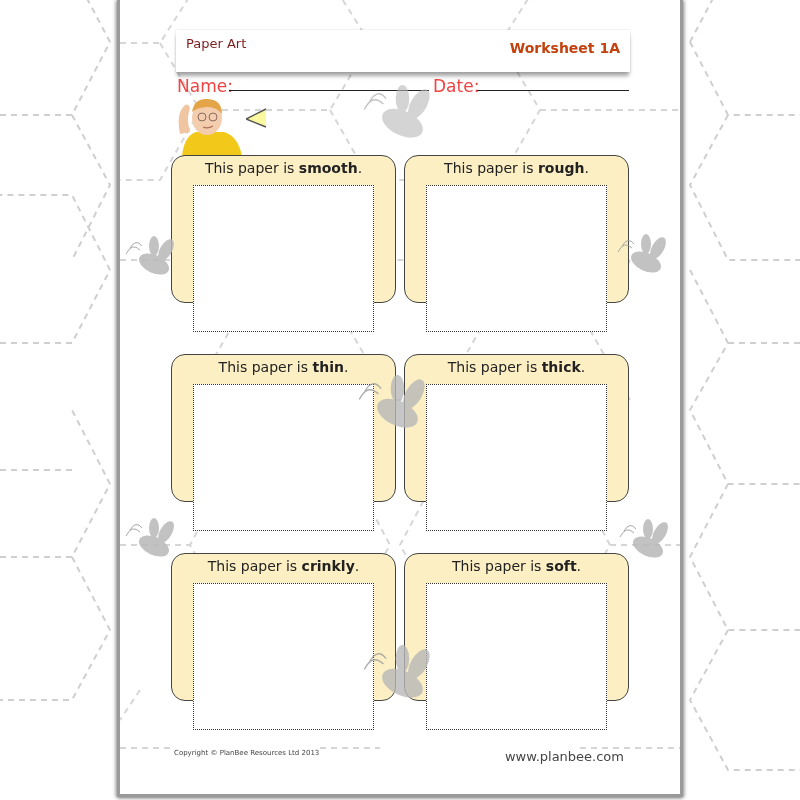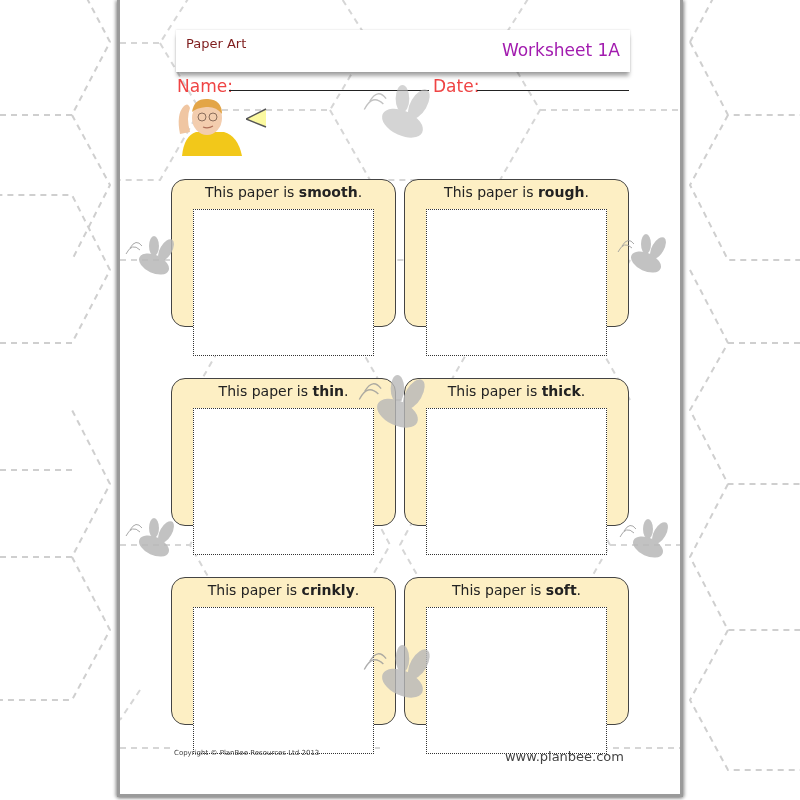--- a/index.html
+++ b/index.html
@@ -16,39 +16,39 @@
     box-sizing:border-box;
     box-shadow: 2px 0 3px rgba(0,0,0,0.25), -2px 0 3px rgba(0,0,0,0.25), 0 2px 3px rgba(0,0,0,0.25);
   }
   .page-hex { position:absolute; left:0; top:0; width:560px; height:794px; }
   .title-bar {
     position:absolute; left:56px; top:30px; width:454px; height:42px;
     background:#ffffff;
     box-shadow: 0 5px 4px -1px rgba(0,0,0,0.35), 0 0 2px rgba(0,0,0,0.15);
   }
   .title-left { position:absolute; left:10px; top:6px; font-size:13px; color:#7f1d1d; font-family:"DejaVu Sans", sans-serif; }
-  .title-right { position:absolute; right:10px; top:10px; font-size:17px; color:#a21caf; font-family:"DejaVu Sans", sans-serif; }
+  .title-right { position:absolute; right:10px; top:10px; font-size:14px; color:#c2410c; font-family:"DejaVu Sans", sans-serif;font-weight:bold; }
   .field-row { position:absolute; top:76px; left:57px; width:450px; height:18px; font-size:17px; font-weight:normal; color:#ef4444; }
   .field-label { position:absolute; top:0; }
   .field-line { position:absolute; top:14px; height:0; border-bottom:1.5px solid #222; }
   .boy {
     position:absolute; left:52px; top:92px; width:74px; height:64px; overflow:hidden;
   }
   .bubble {
     position:absolute; left:142px; top:98px; width:367px; height:48px;
     border:1.5px solid #555; border-radius:14px;
     background:linear-gradient(#fbfbd8 0%, #fbf77a 55%, #f5ee1a 100%);
     box-sizing:border-box;
     text-align:center; font-size:13px; line-height:18px; color:#222;
     padding-top:5px;
   }
   .bubble-tail { position:absolute; left:126px; top:107px; width:22px; height:22px; }
   .card {
     position:absolute; width:225px; height:148px;
-    background:#fdefc4; border:1.5px solid #444; border-radius:14px; box-sizing:border-box;margin-top:24px;
+    background:#fdefc4; border:1.5px solid #444; border-radius:14px; box-sizing:border-box;
   }
   .card-title { position:absolute; left:0; right:0; top:4px; text-align:center; font-size:14px; color:#222; }
   .card-title b { font-weight:bold; }
   .card-box {
     position:absolute; left:21px; top:29px; width:181px; height:147px;
     background:#ffffff; border:1.5px dotted #333; box-sizing:border-box;
   }
   .footer-left { position:absolute; left:54px; top:749px; font-size:7px; color:#444; }
   .footer-right { position:absolute; right:56px; top:749px; font-size:13px; color:#444; }
   .bee { position:absolute; width:60px; height:44px; }

